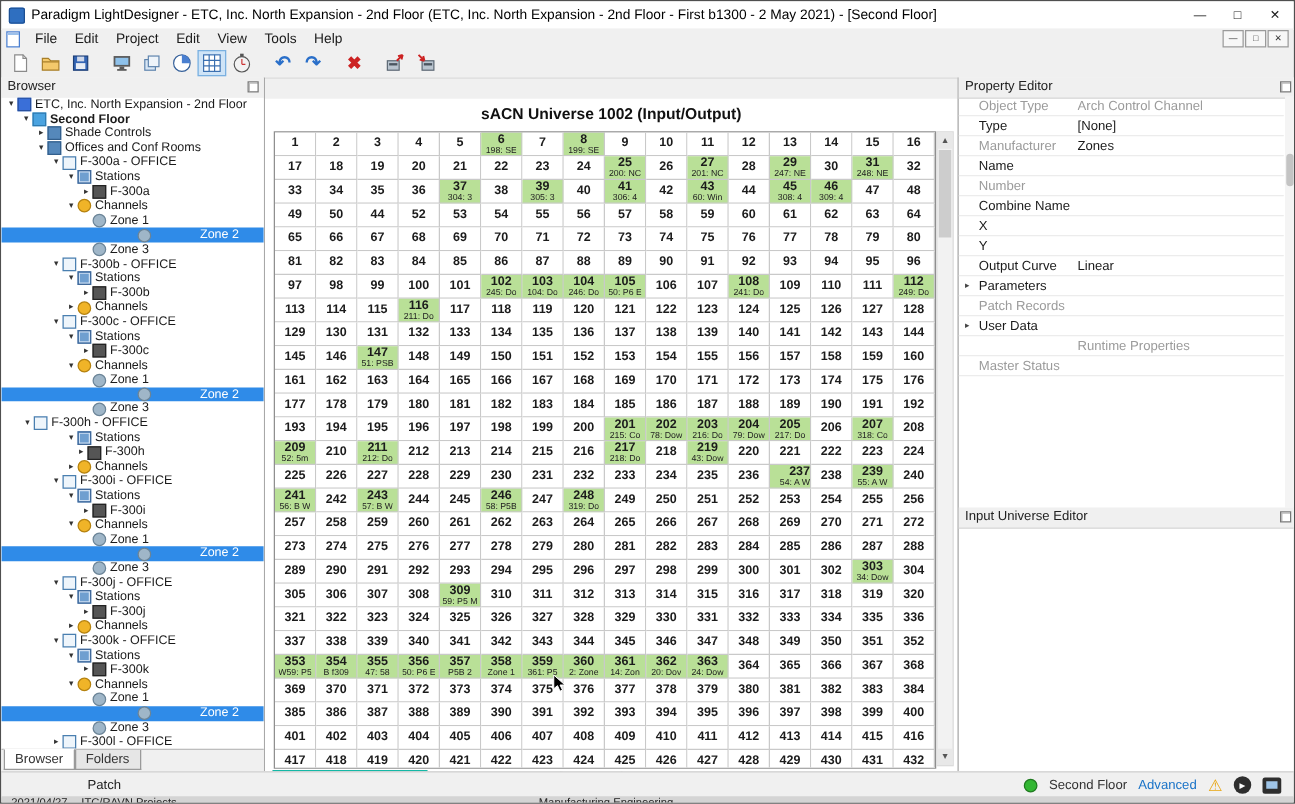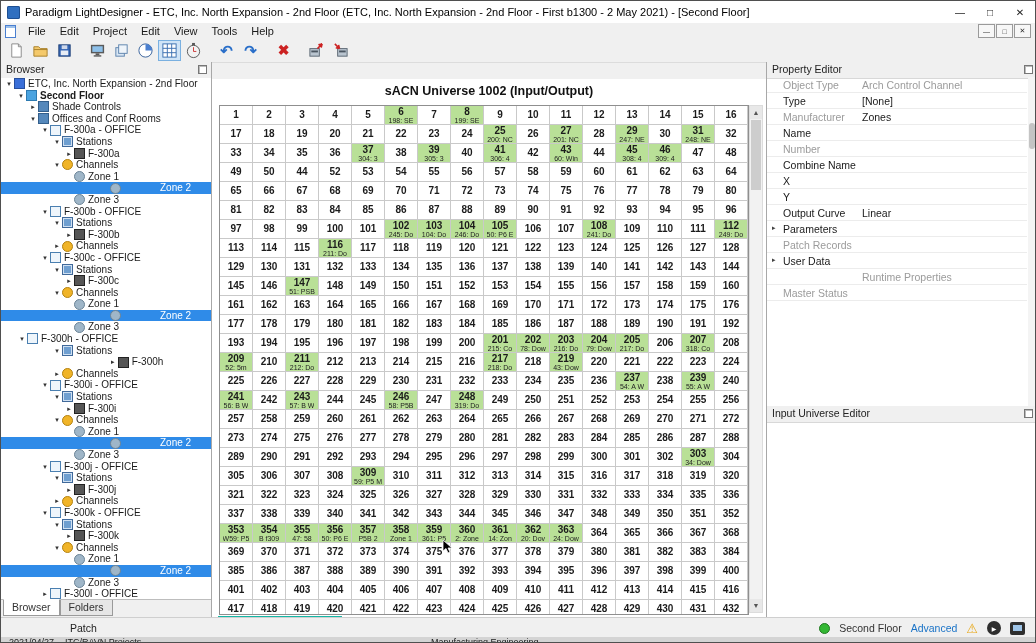--- a/index.html
+++ b/index.html
@@ -372,21 +372,21 @@
         <div class="tree-row" style="padding-left: 16px;">
           <span class="tw-exp">▾</span>
           <span class="ticon ti-room"></span>
           <span class="tree-label">F-300h - OFFICE</span>
         </div>
         <div class="tree-row" style="padding-left: 51px;">
           <span class="tw-exp">▾</span>
           <span class="ticon ti-stations"></span>
           <span class="tree-label">Stations</span>
         </div>
-        <div class="tree-row" style="padding-left: 59px; justify-content: center;">
+        <div class="tree-row" style="padding-left: 59px;">
           <span class="tw-exp">▸</span>
           <span class="ticon ti-station"></span>
           <span class="tree-label">F-300h</span>
         </div>
         <div class="tree-row" style="padding-left: 51px;">
           <span class="tw-exp">▸</span>
           <span class="ticon ti-channels"></span>
           <span class="tree-label">Channels</span>
         </div>
         <div class="tree-row" style="padding-left: 39px;">
@@ -1254,21 +1254,21 @@
           </div>
           <div class="gcell">
             <span class="num">234</span>
           </div>
           <div class="gcell">
             <span class="num">235</span>
           </div>
           <div class="gcell">
             <span class="num">236</span>
           </div>
-          <div class="gcell green" style="background: rgb(185, 224, 151);">
+          <div class="gcell green" style="background: rgb(185, 224, 151); align-items: flex-end;">
             <span class="num">237</span>
             <span class="lbl">54: A W</span>
           </div>
           <div class="gcell">
             <span class="num">238</span>
           </div>
           <div class="gcell green" style="background: rgb(185, 224, 151);">
             <span class="num">239</span>
             <span class="lbl">55: A W</span>
           </div>

